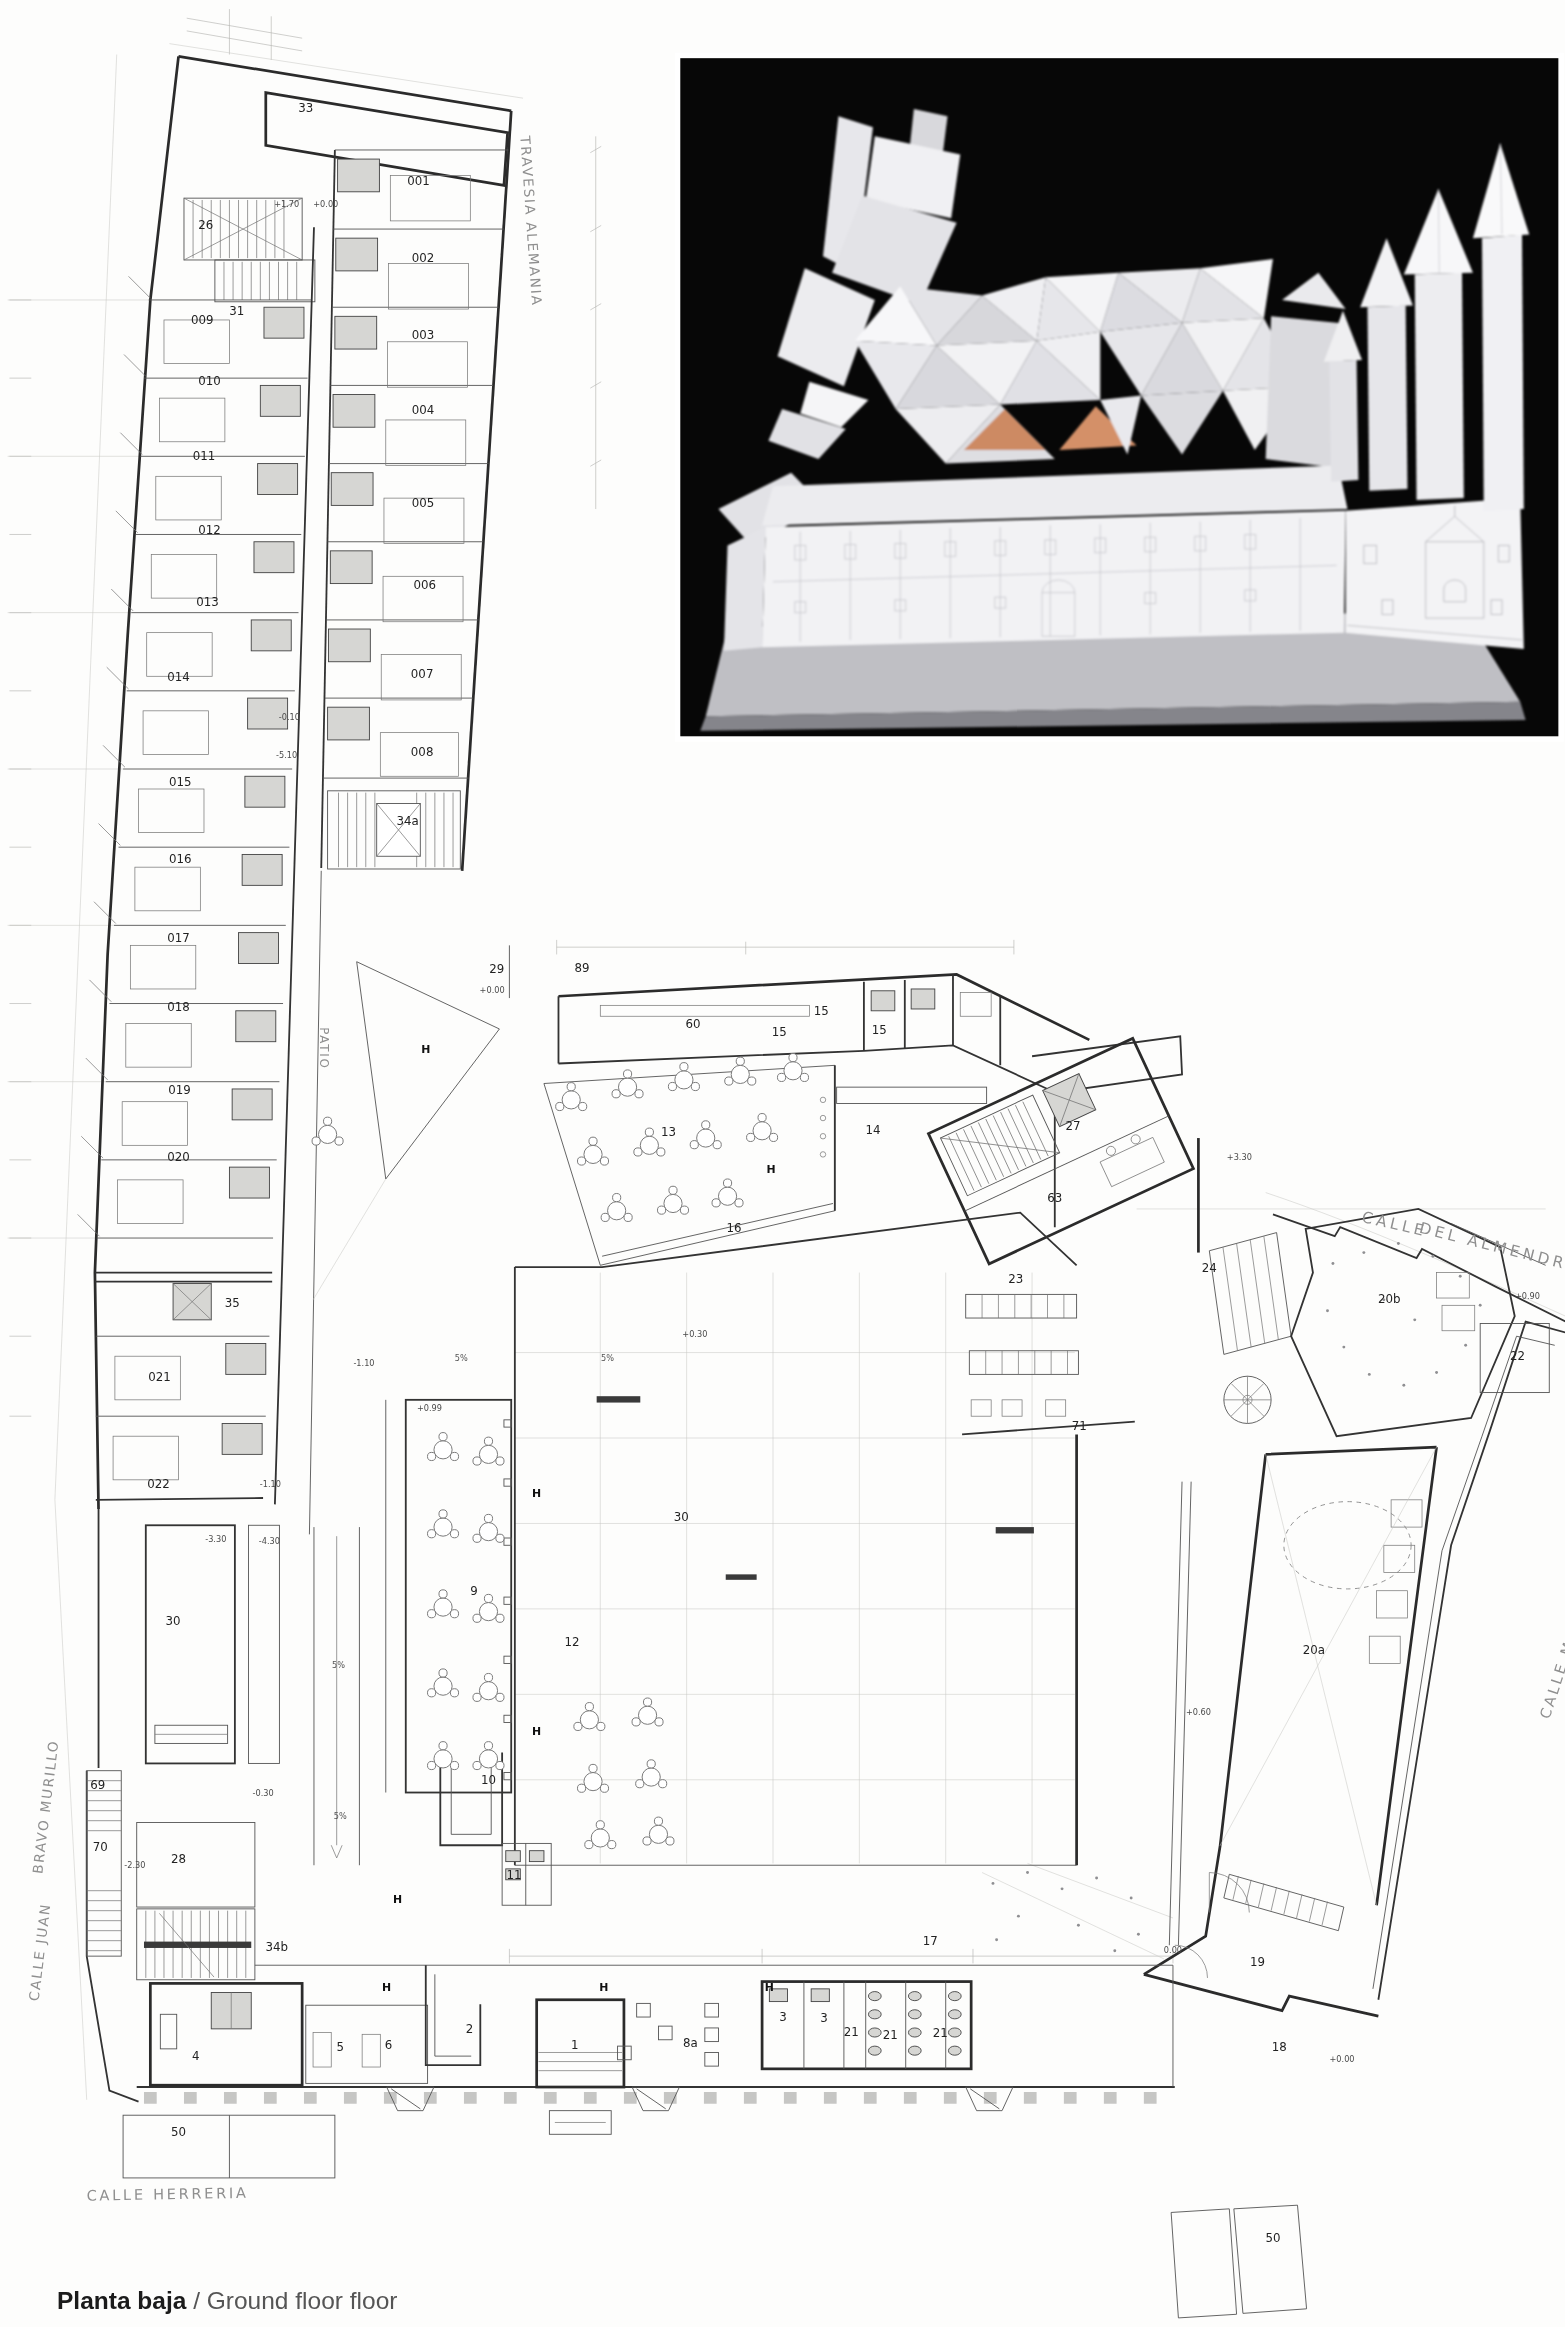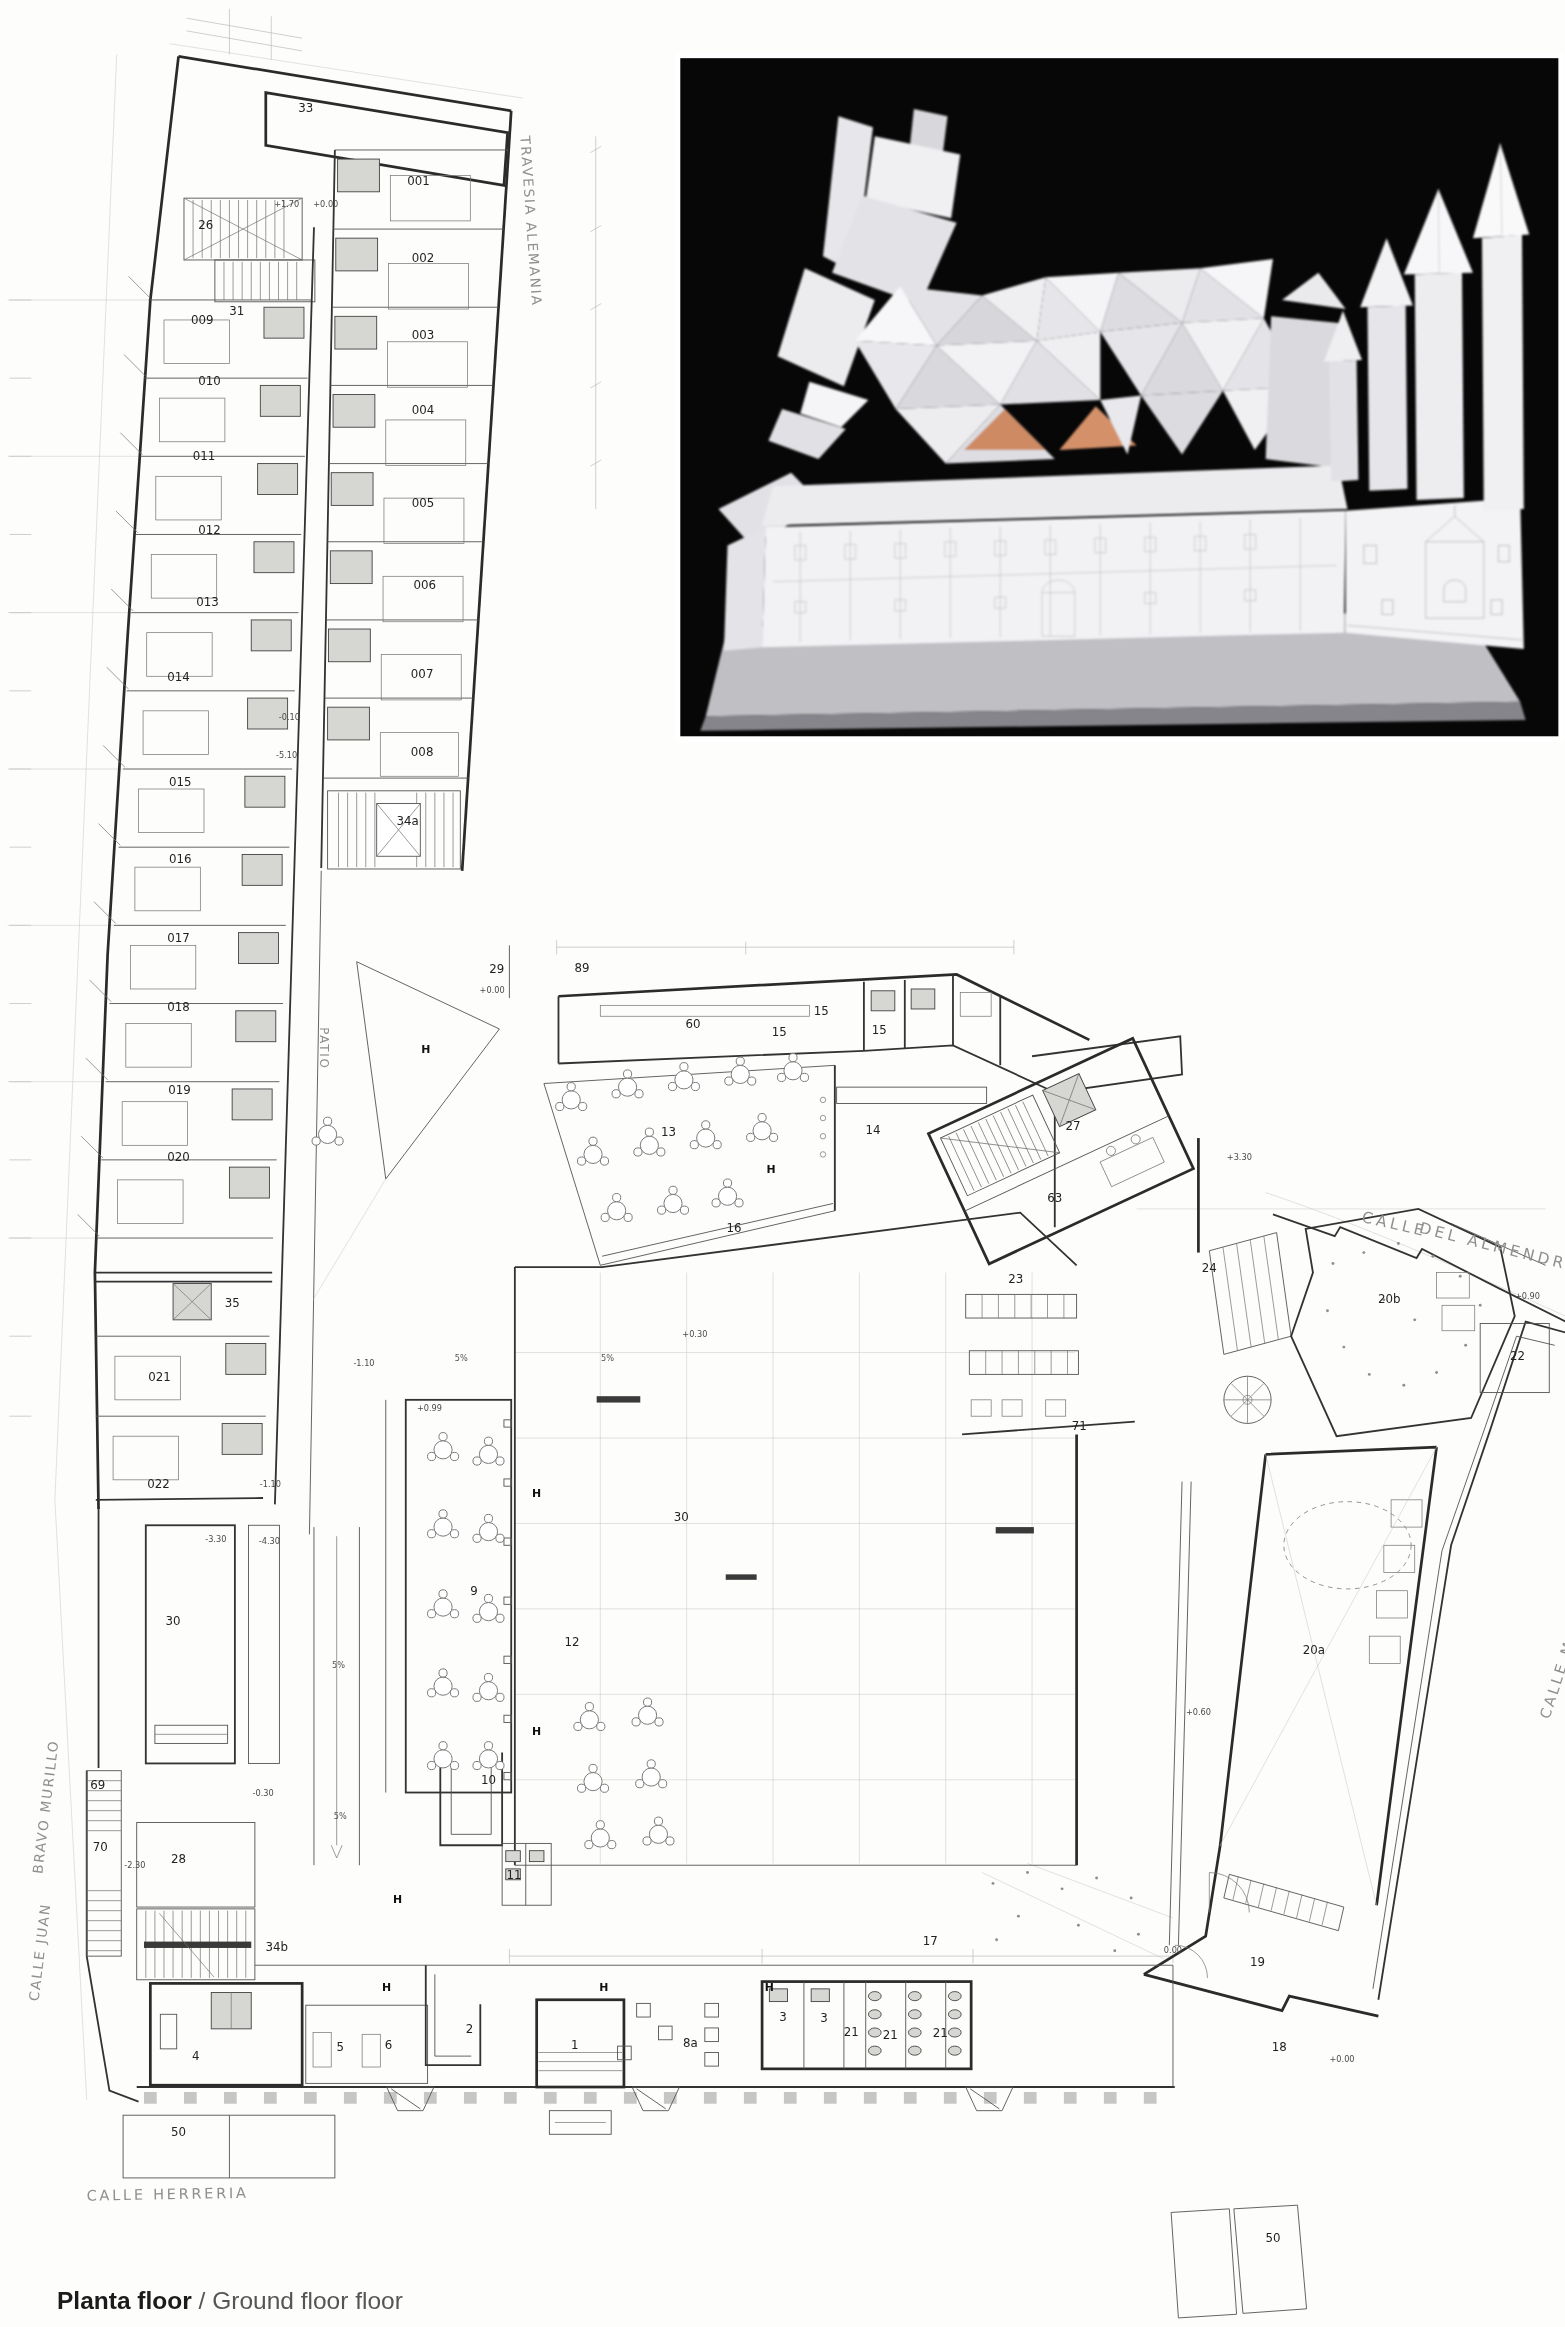--- a/index.html
+++ b/index.html
@@ -626,17 +626,17 @@
         <text transform="translate(1560,1356) rotate(14)" class="lbl-street" font-size="17" letter-spacing="4">DEL ALMENDRO</text>
         <text transform="translate(1704,1892) rotate(-72)" class="lbl-street" font-size="16" letter-spacing="3">CALLE MARQUÉS DE RIOS</text>
         <text transform="translate(46,2062) rotate(-83)" class="lbl-street" font-size="15" letter-spacing="2">BRAVO MURILLO</text>
         <text transform="translate(42,2202) rotate(-83)" class="lbl-street" font-size="15" letter-spacing="2">CALLE JUAN</text>
         <text transform="translate(95,2421) rotate(-1)" class="lbl-street" font-size="16" letter-spacing="3">CALLE HERRERIA</text>
         <text transform="translate(352,1130) rotate(90)" class="lbl-street" font-size="13" letter-spacing="2">PATIO</text>
       </g>
 </svg>
 
 <div id="caption">
-  <span class="es">Planta floor</span><span class="en"> / </span><span class="en">Ground floor floor</span>
+  <span class="es">Planta baja</span><span class="en"> / </span><span class="en">Ground floor floor</span>
 </div>
 
 </div>
 
 
 </body></html>

